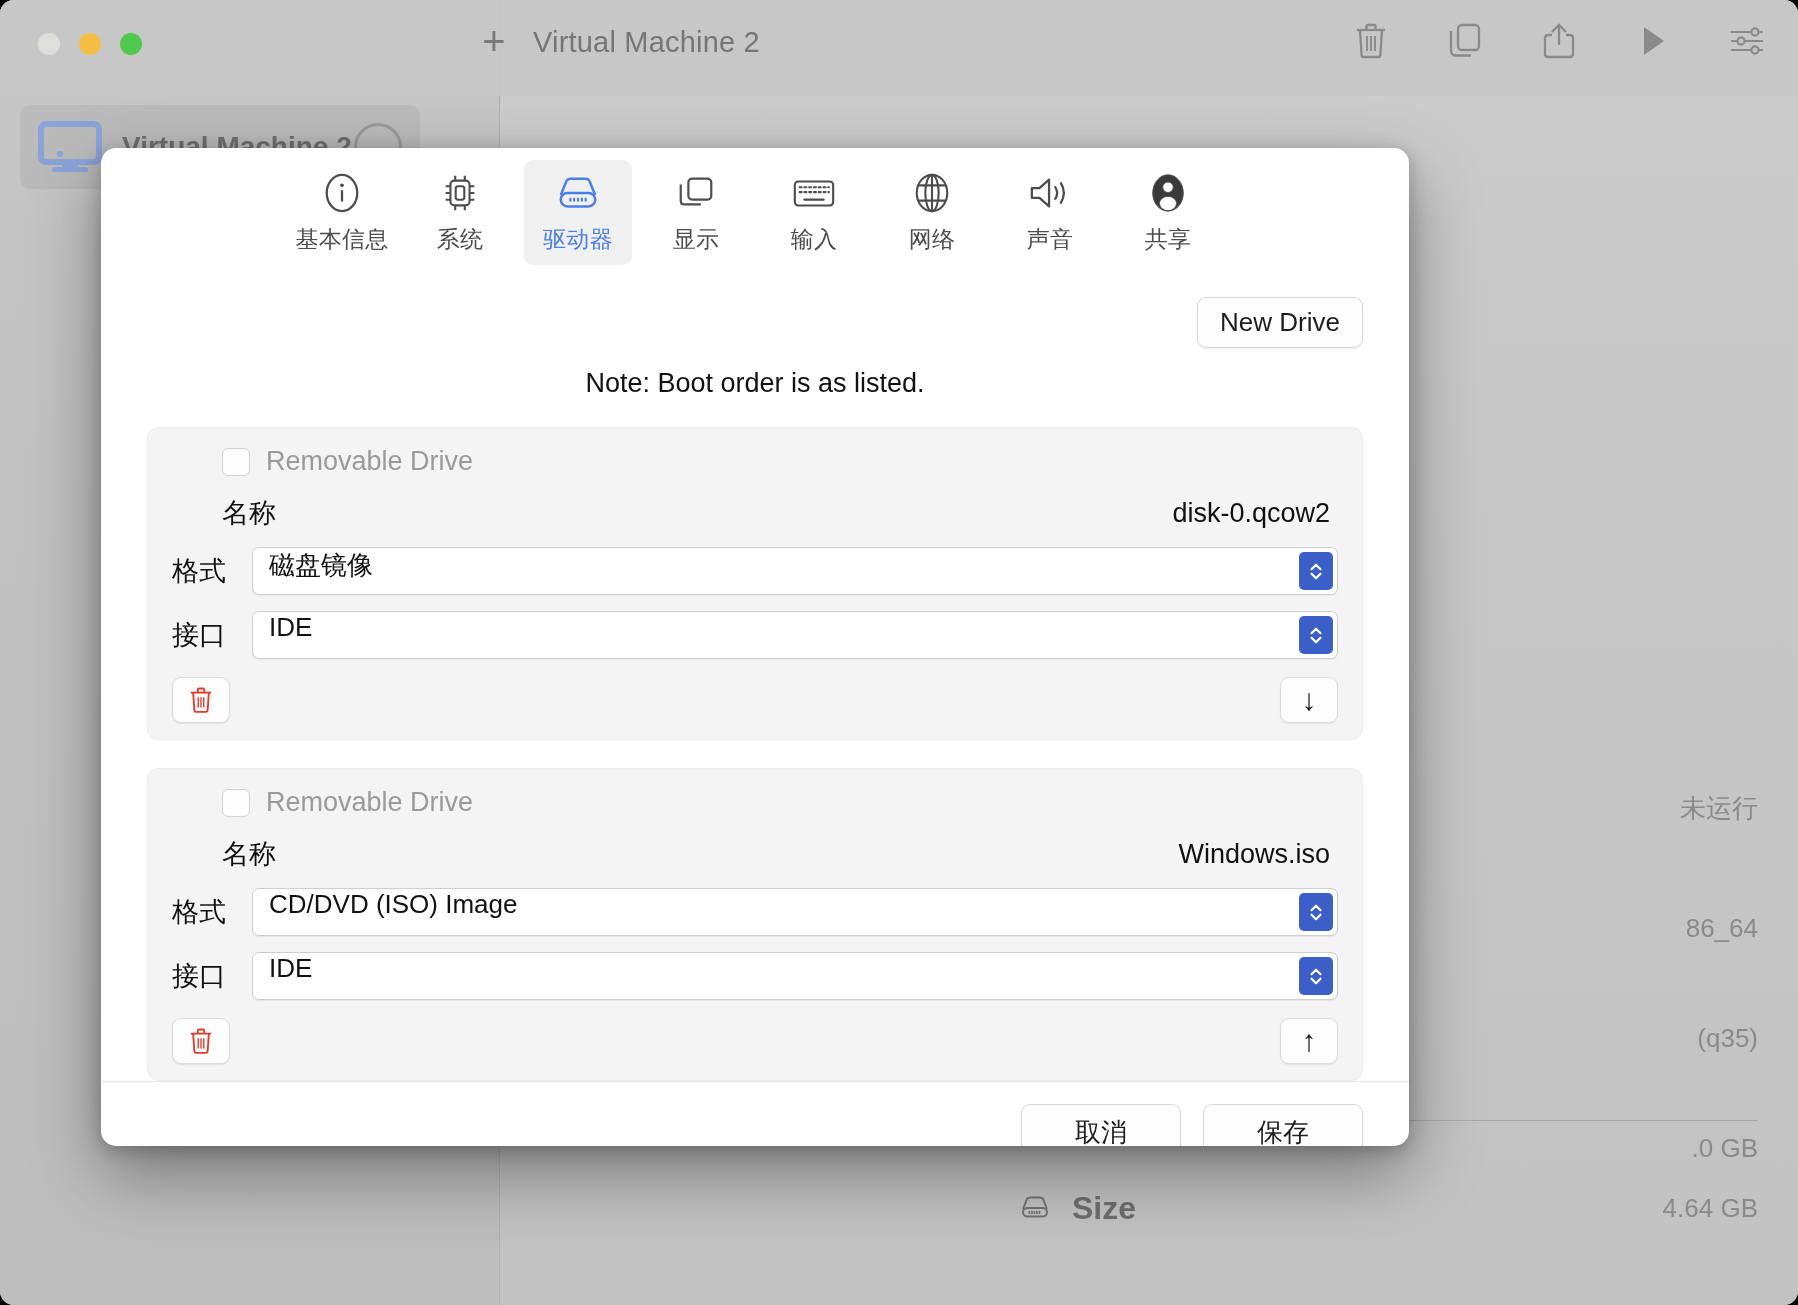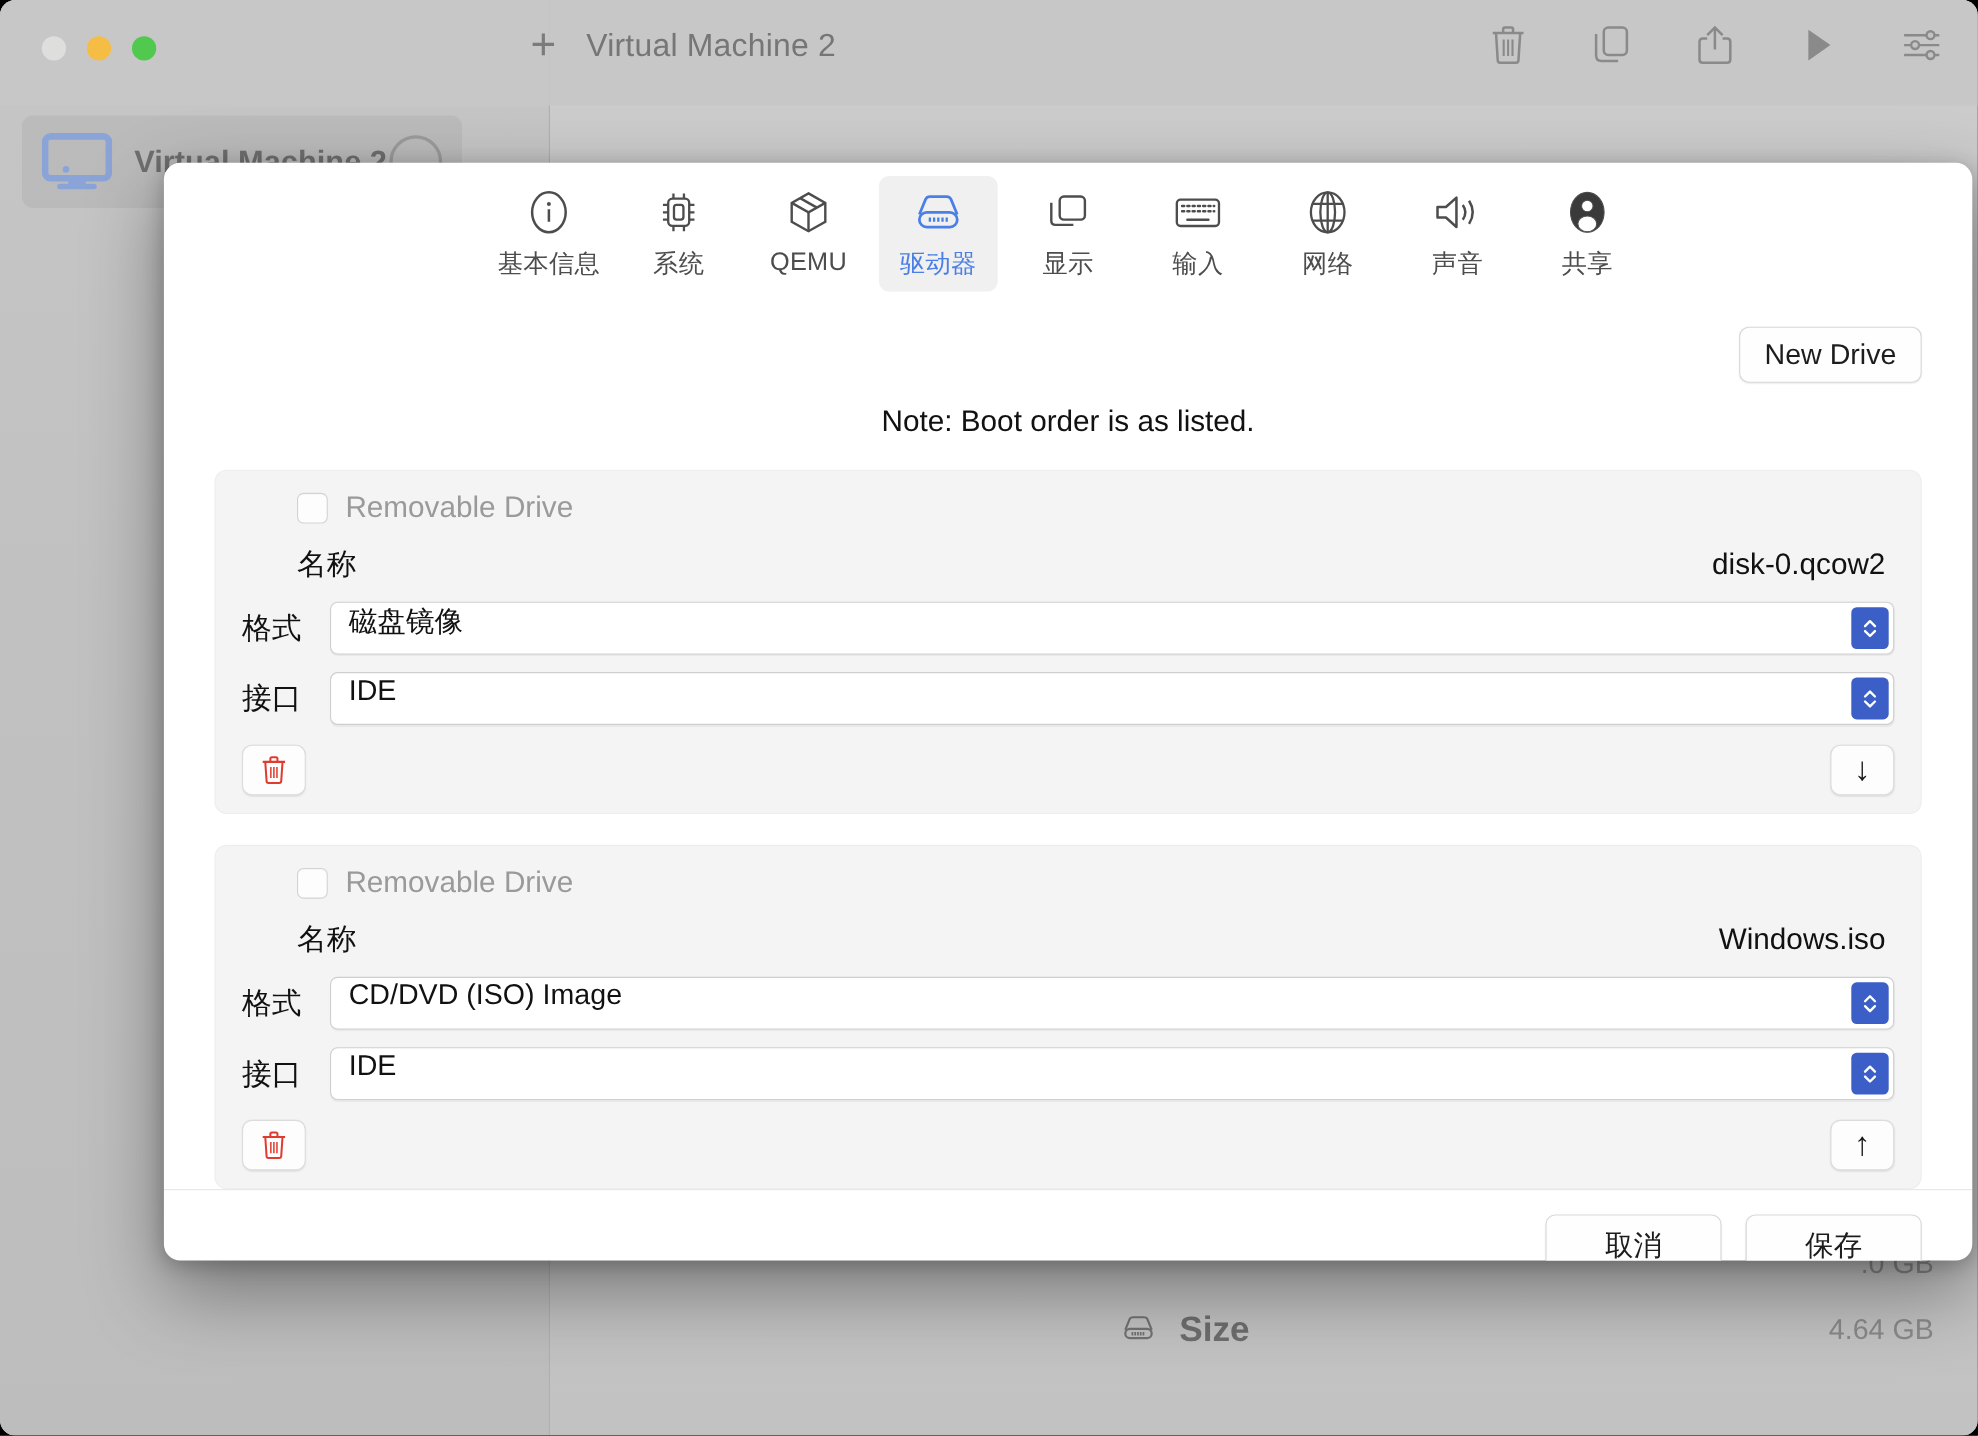--- a/index.html
+++ b/index.html
@@ -65,25 +65,25 @@
   .bg-row {
     position: absolute; left: 0; right: 40px; height: 56px;
     display: flex; align-items: center; justify-content: space-between;
   }
   .bg-row .lbl { display:flex; align-items:center; gap: 22px; font-size: 32px; color:#6e6e6e; font-weight: 700; }
   .bg-row .val { font-size: 26px; color: #8a8a8a; }
   .hr-faint { position:absolute; left: 0; right: 40px; height:1px; background: rgba(140,140,140,.5); }
 
   
   .dialog {
-    position: absolute; left: 101px; top: 148px; width: 1644px; height: 998px;
+    position: absolute; left: 101px; top: 148px; width: 1308px; height: 998px;
     background: #ffffff; border-radius: 15px;
     box-shadow: 0 28px 70px rgba(0,0,0,.38), 0 4px 18px rgba(0,0,0,.22);
     overflow: hidden;
-    display: flex; flex-direction: column; margin-left: 48px;
+    display: flex; flex-direction: column;
   }
 
   
   .tabbar {
     display: flex; align-items: flex-start; justify-content: center;
     gap: 10px; padding: 12px 20px 8px 20px;
   }
   .tab {
     width: 108px; padding: 10px 4px 10px 4px;
     display: flex; flex-direction: column; align-items: center; gap: 8px;
@@ -276,31 +276,20 @@
         <span class="ic">
           <svg viewBox="0 0 44 44" width="42" height="42" fill="none" stroke-width="2.2">
             <rect x="12" y="9" width="20" height="26" rx="4"></rect>
             <rect x="17.5" y="15" width="9" height="14" rx="2.5"></rect>
             <path d="M17 9 V4 M27 9 V4 M17 35 V40 M27 35 V40 M12 15 H7 M12 22 H7 M12 29 H7 M32 15 H37 M32 22 H37 M32 29 H37"></path>
           </svg>
         </span>
         <span class="tl">系统</span>
       </div>
 
-      <div class="tab">
-        <span class="ic">
-          <svg viewBox="0 0 44 44" width="42" height="42" fill="none" stroke-width="2.3">
-            <path d="M22 4 L38 13 V31 L22 40 L6 31 V13 Z"></path>
-            <path d="M6 13 L22 22 L38 13"></path>
-            <path d="M22 22 V40"></path>
-            <path d="M14 8.5 L30 17.5"></path>
-          </svg>
-        </span>
-        <span class="tl">QEMU</span>
-      </div>
 
       <div class="tab sel">
         <span class="ic">
           <svg viewBox="0 0 46 38" width="44" height="38" fill="none" stroke-width="2.6">
             <path d="M5 21 L11 6.5 Q12.2 4 15 4 L31 4 Q33.8 4 35 6.5 L41 21"></path>
             <rect x="5" y="19" width="36" height="14" rx="7"></rect>
             <path d="M15 24 v4 M19 24 v4 M23 24 v4 M27 24 v4 M31 24 v4" stroke-width="2.2"></path>
           </svg>
         </span>
         <span class="tl">驱动器</span>

